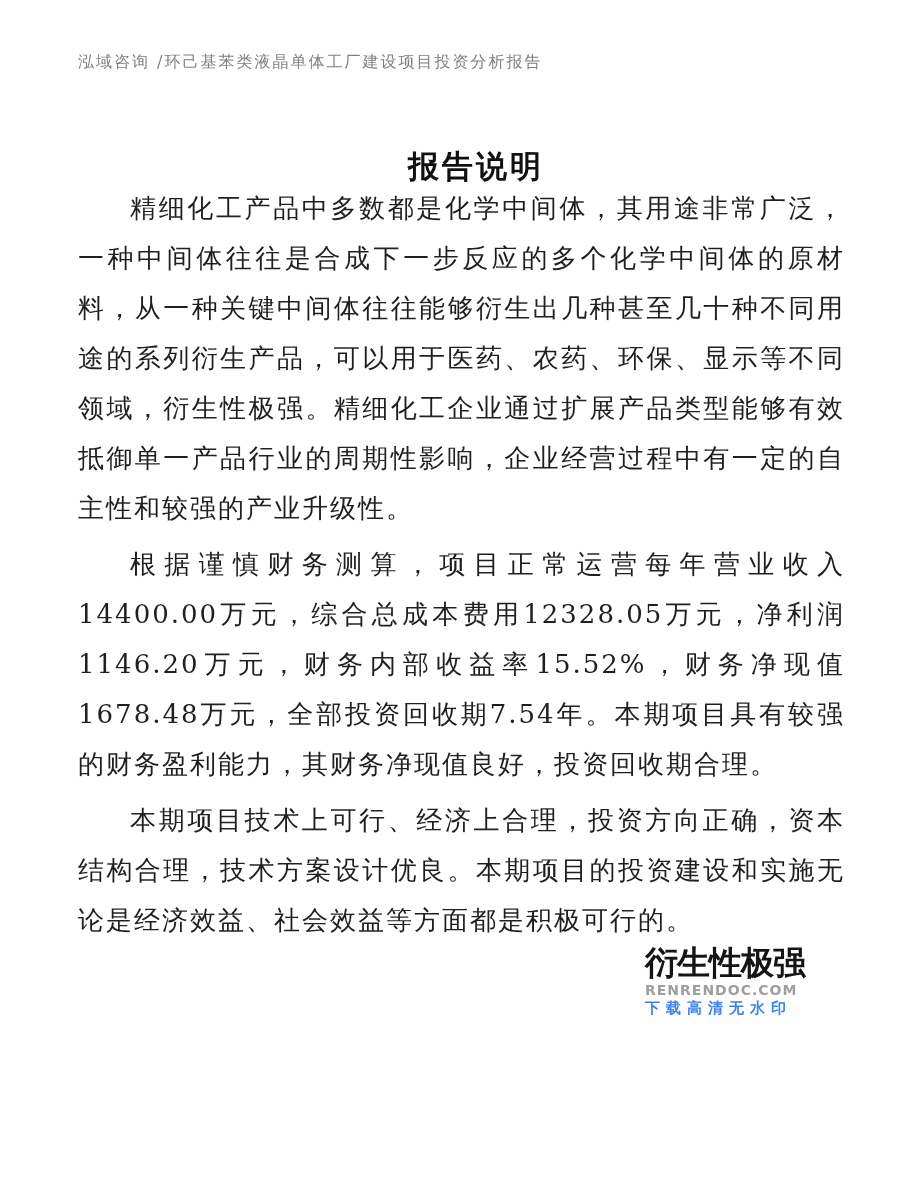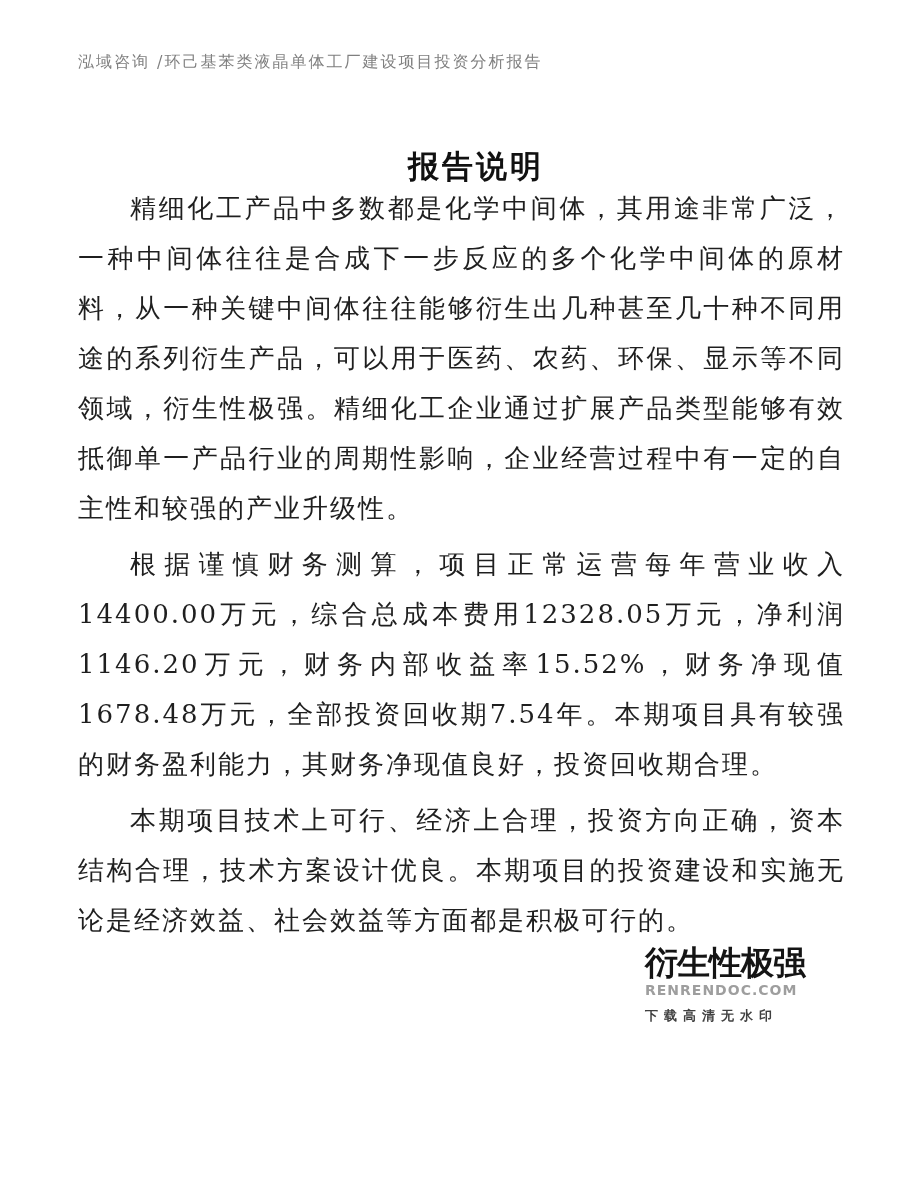--- a/index.html
+++ b/index.html
@@ -70,26 +70,26 @@
   }
   .wm-domain {
     margin-top: 4px;
     font-family: "DejaVu Sans", "Liberation Sans", sans-serif;
     font-size: 14px;
     font-weight: 700;
     letter-spacing: 1px;
     color: #9e9e9e;
   }
   .wm-tagline {
-    margin-top: 12px;
+    margin-top: 4px;
     font-family: "DejaVu Sans", "Liberation Sans", sans-serif;
-    font-size: 13px;
+    font-size: 15px;
     font-weight: 600;
     letter-spacing: 6px;
-    color: #404040;
+    color: #3b82f6;
   }
 </style>
 </head>
 <body>
 
 <div class="page">
 
   <div class="doc-header">泓域咨询 /环己基苯类液晶单体工厂建设项目投资分析报告</div>
 
   <h1 class="doc-title">报告说明</h1>

